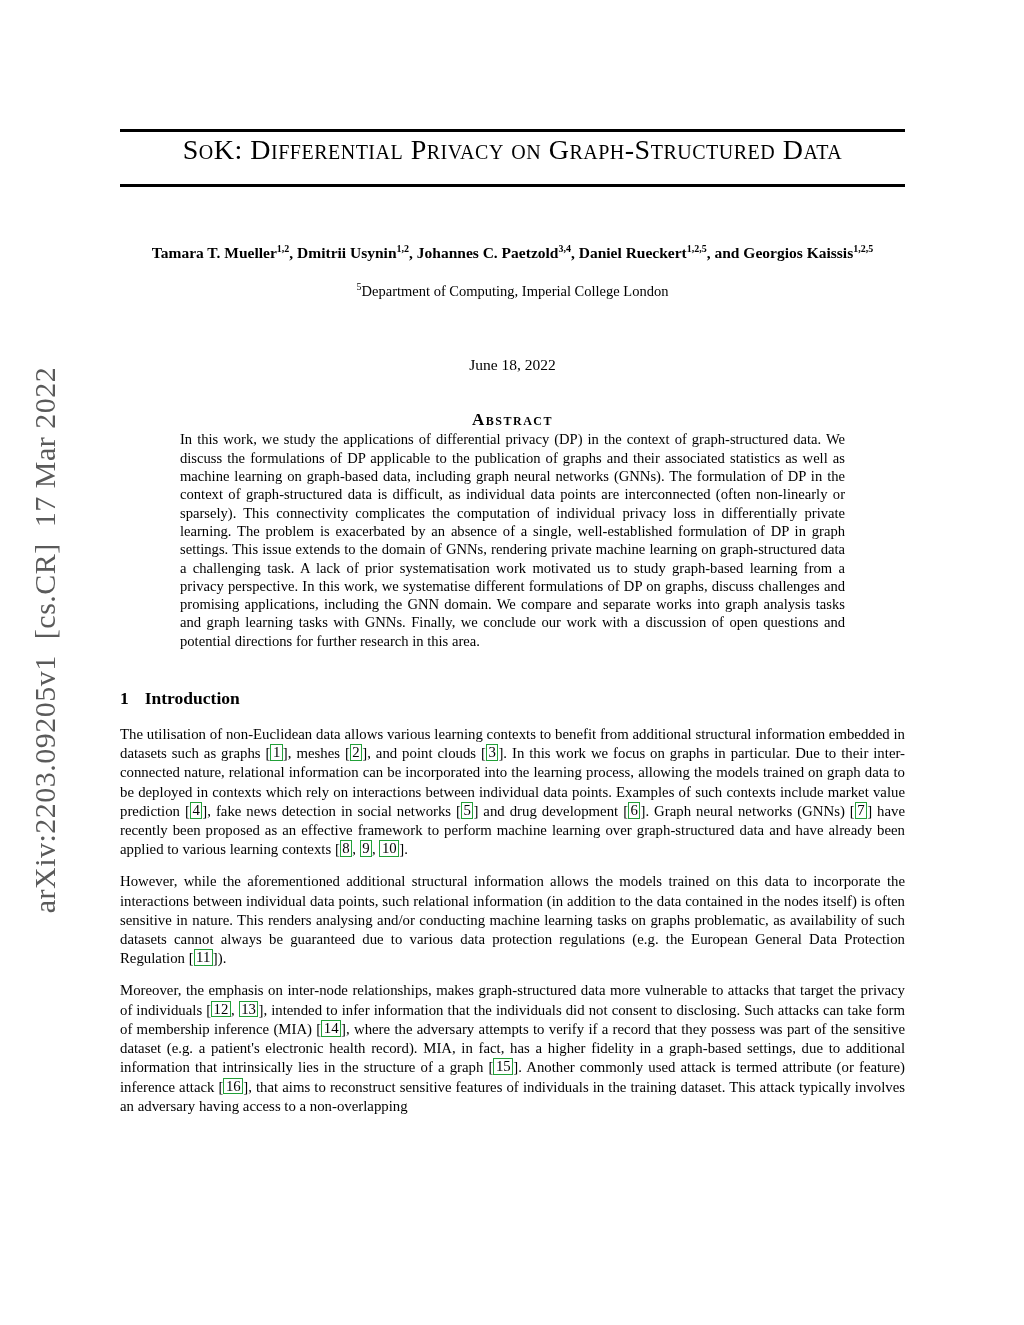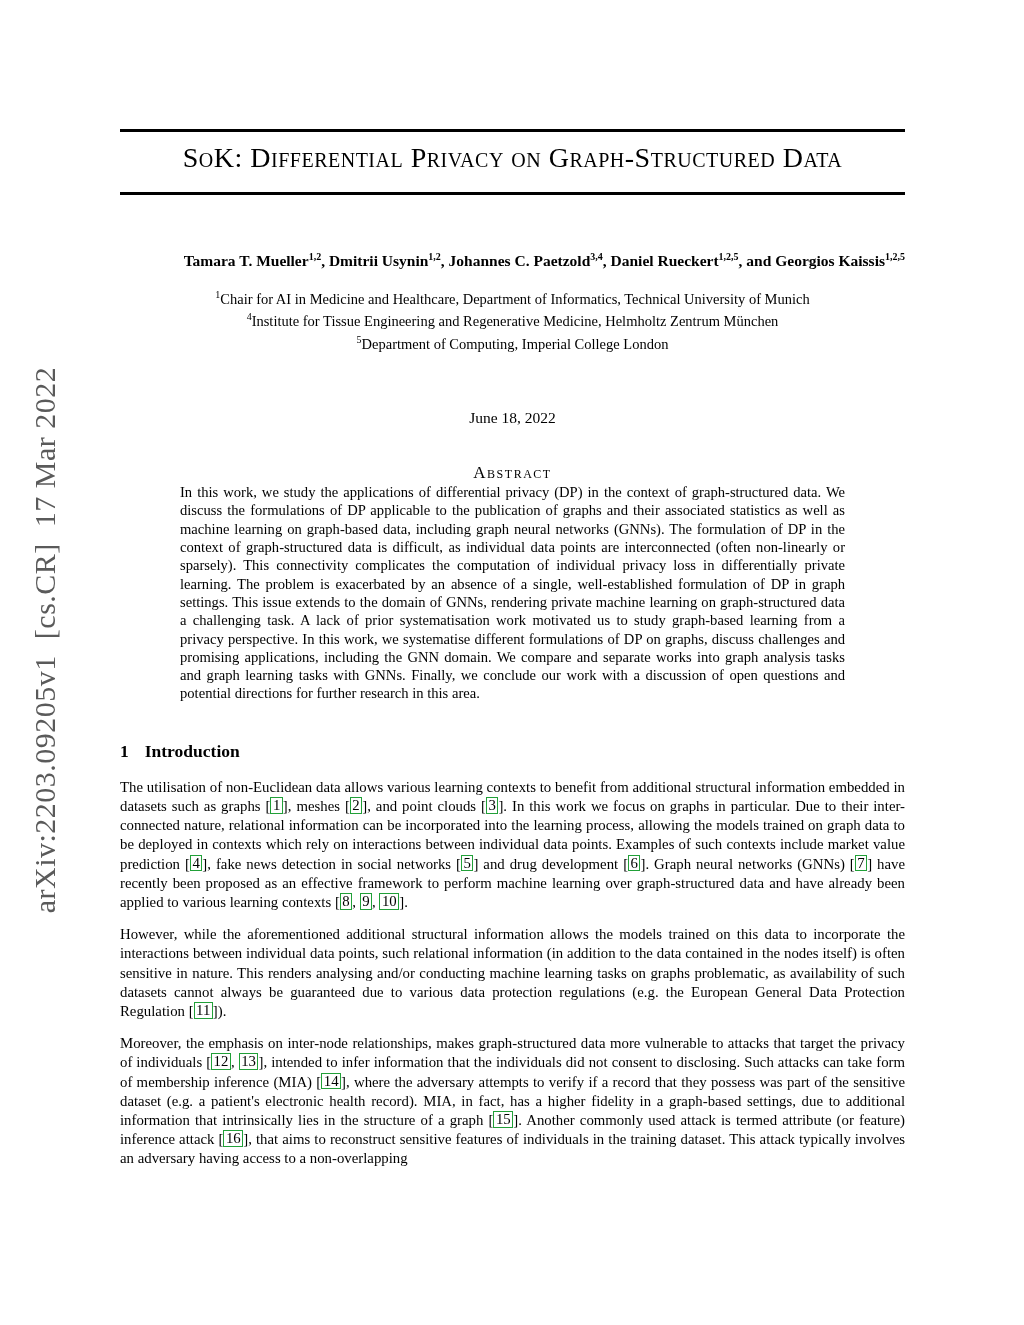--- a/index.html
+++ b/index.html
@@ -44,26 +44,26 @@
     height: 3px;
     background: #000;
   }
   .rule-top { margin-top: 129px; }
   .rule-bottom { margin-top: 0; }
   h1.title {
     font-variant: small-caps;
     font-weight: normal;
     font-size: 28px;
     text-align: center;
-    margin: 10px 0 18px 0;
+    margin: 2px 0 18px 0;
     letter-spacing: 0.5px;
   }
   .authors {
     margin: 52px 0 0 0;
-    text-align: right;
+    text-align: center;
     font-weight: bold;
     font-size: 15.5px;
     line-height: 20px;
   }
   .authors sup, .affiliation sup {
     font-size: 10px;
     font-weight: inherit;
   }
   .affiliations {
     margin-top: 15px;
@@ -75,21 +75,21 @@
   }
   .date {
     margin: 56px 0 0 0;
     text-align: center;
     font-size: 15.5px;
   }
   .abstract-heading {
     margin: 36px 0 0 0;
     text-align: center;
     font-variant: small-caps;
-    font-weight: normal;
+    font-weight: bold;
     font-size: 17px;
     letter-spacing: 1.5px;
   }
   .abstract-text {
     margin: 0 60px 0 60px;
     text-align: justify;
     font-size: 14.6px;
     line-height: 18.3px;
   }
   .section-heading {
@@ -124,22 +124,20 @@
 
   <div class="content">
 
     <div class="rule rule-top"></div>
     <h1 class="title">SoK: Differential Privacy on Graph-Structured Data</h1>
     <div class="rule rule-bottom"></div>
 
     <p class="authors">Tamara T. Mueller<sup>1,2</sup>, Dmitrii Usynin<sup>1,2</sup>, Johannes C. Paetzold<sup>3,4</sup>, Daniel Rueckert<sup>1,2,5</sup>, and Georgios Kaissis<sup>1,2,5</sup></p>
 
     <div class="affiliations">
-        <div class="affiliation"><sup>1</sup>Chair for AI in Medicine and Healthcare, Department of Informatics, Technical University of Munich</div>
-        <div class="affiliation"><sup>4</sup>Institute for Tissue Engineering and Regenerative Medicine, Helmholtz Zentrum München</div>
         <div class="affiliation"><sup>5</sup>Department of Computing, Imperial College London</div>
       </div>
 
     <p class="date">June 18, 2022</p>
 
     <h2 class="abstract-heading">Abstract</h2>
     <p class="abstract-text">In this work, we study the applications of differential privacy (DP) in the context of graph-structured data. We discuss the formulations of DP applicable to the publication of graphs and their associated statistics as well as machine learning on graph-based data, including graph neural networks (GNNs). The formulation of DP in the context of graph-structured data is difficult, as individual data points are interconnected (often non-linearly or sparsely). This connectivity complicates the computation of individual privacy loss in differentially private learning. The problem is exacerbated by an absence of a single, well-established formulation of DP in graph settings. This issue extends to the domain of GNNs, rendering private machine learning on graph-structured data a challenging task. A lack of prior systematisation work motivated us to study graph-based learning from a privacy perspective. In this work, we systematise different formulations of DP on graphs, discuss challenges and promising applications, including the GNN domain. We compare and separate works into graph analysis tasks and graph learning tasks with GNNs. Finally, we conclude our work with a discussion of open questions and potential directions for further research in this area.</p>
 
     <h3 class="section-heading">
       <span class="sec-num">1</span><span>Introduction</span>

